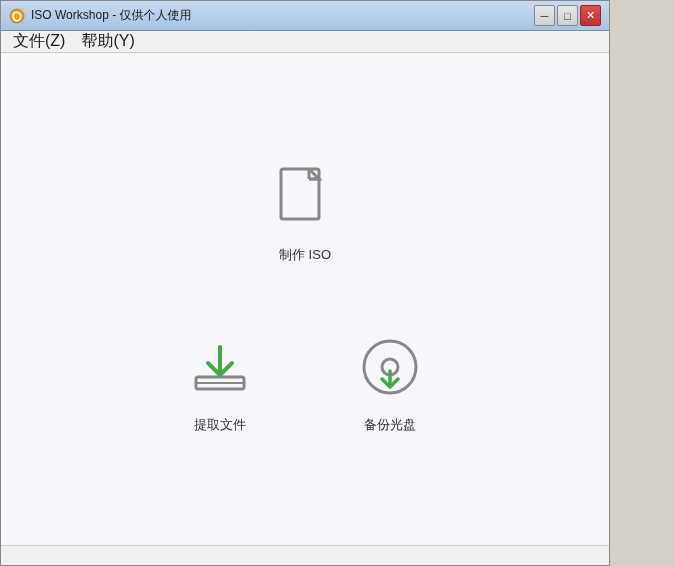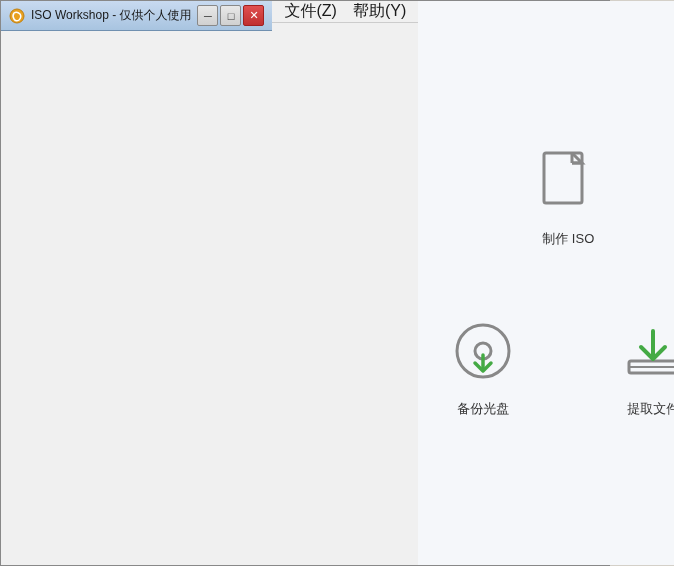--- a/index.html
+++ b/index.html
@@ -12,20 +12,21 @@
       font-size: 12px;
       overflow: hidden;
     }
 
     .window {
       width: 610px;
       height: 566px;
       background: #f0f0f0;
       border: 1px solid #888;
       display: flex;
+      flex-direction: column;
     }
 
     
     .title-bar {
       background: linear-gradient(to bottom, #c8daf0, #a8c4e0);
       height: 30px;
       display: flex;
       align-items: center;
       padding: 0 8px;
       gap: 6px;
@@ -192,44 +193,44 @@
 
 
     </div>
 
     <div class="bottom-row">
 
       <div class="action-item">
         <div class="icon-container">
           <svg width="65" height="65" viewBox="0 0 65 65">
 
+            <rect x="8" y="40" width="48" height="12" rx="2" fill="none" stroke="#888" stroke-width="3"></rect>
+            <line x1="8" y1="46" x2="56" y2="46" stroke="#888" stroke-width="2"></line>
+
+            <line x1="32" y1="10" x2="32" y2="36" stroke="#44aa44" stroke-width="4" stroke-linecap="round"></line>
+            <polyline points="20,26 32,38 44,26" fill="none" stroke="#44aa44" stroke-width="4" stroke-linecap="round" stroke-linejoin="round"></polyline>
+          </svg>
+        </div>
+        <span class="action-label">提取文件</span>
+      </div>
+
+      <div class="action-item">
+        <div class="icon-container">
+          <svg width="65" height="65" viewBox="0 0 65 65">
+
             <circle cx="32" cy="30" r="26" fill="none" stroke="#888" stroke-width="3"></circle>
             <circle cx="32" cy="30" r="8" fill="none" stroke="#888" stroke-width="3"></circle>
 
             <line x1="32" y1="34" x2="32" y2="48" stroke="#44aa44" stroke-width="3.5" stroke-linecap="round"></line>
             <polyline points="24,42 32,50 40,42" fill="none" stroke="#44aa44" stroke-width="3.5" stroke-linecap="round" stroke-linejoin="round"></polyline>
           </svg>
         </div>
         <span class="action-label">备份光盘</span>
       </div>
 
-      <div class="action-item">
-        <div class="icon-container">
-          <svg width="65" height="65" viewBox="0 0 65 65">
-
-            <rect x="8" y="40" width="48" height="12" rx="2" fill="none" stroke="#888" stroke-width="3"></rect>
-            <line x1="8" y1="46" x2="56" y2="46" stroke="#888" stroke-width="2"></line>
-
-            <line x1="32" y1="10" x2="32" y2="36" stroke="#44aa44" stroke-width="4" stroke-linecap="round"></line>
-            <polyline points="20,26 32,38 44,26" fill="none" stroke="#44aa44" stroke-width="4" stroke-linecap="round" stroke-linejoin="round"></polyline>
-          </svg>
-        </div>
-        <span class="action-label">提取文件</span>
-      </div>
-
 
     </div>
 
   </div>
 
   <div class="status-bar"></div>
 
 </div>
 
 </body></html>

